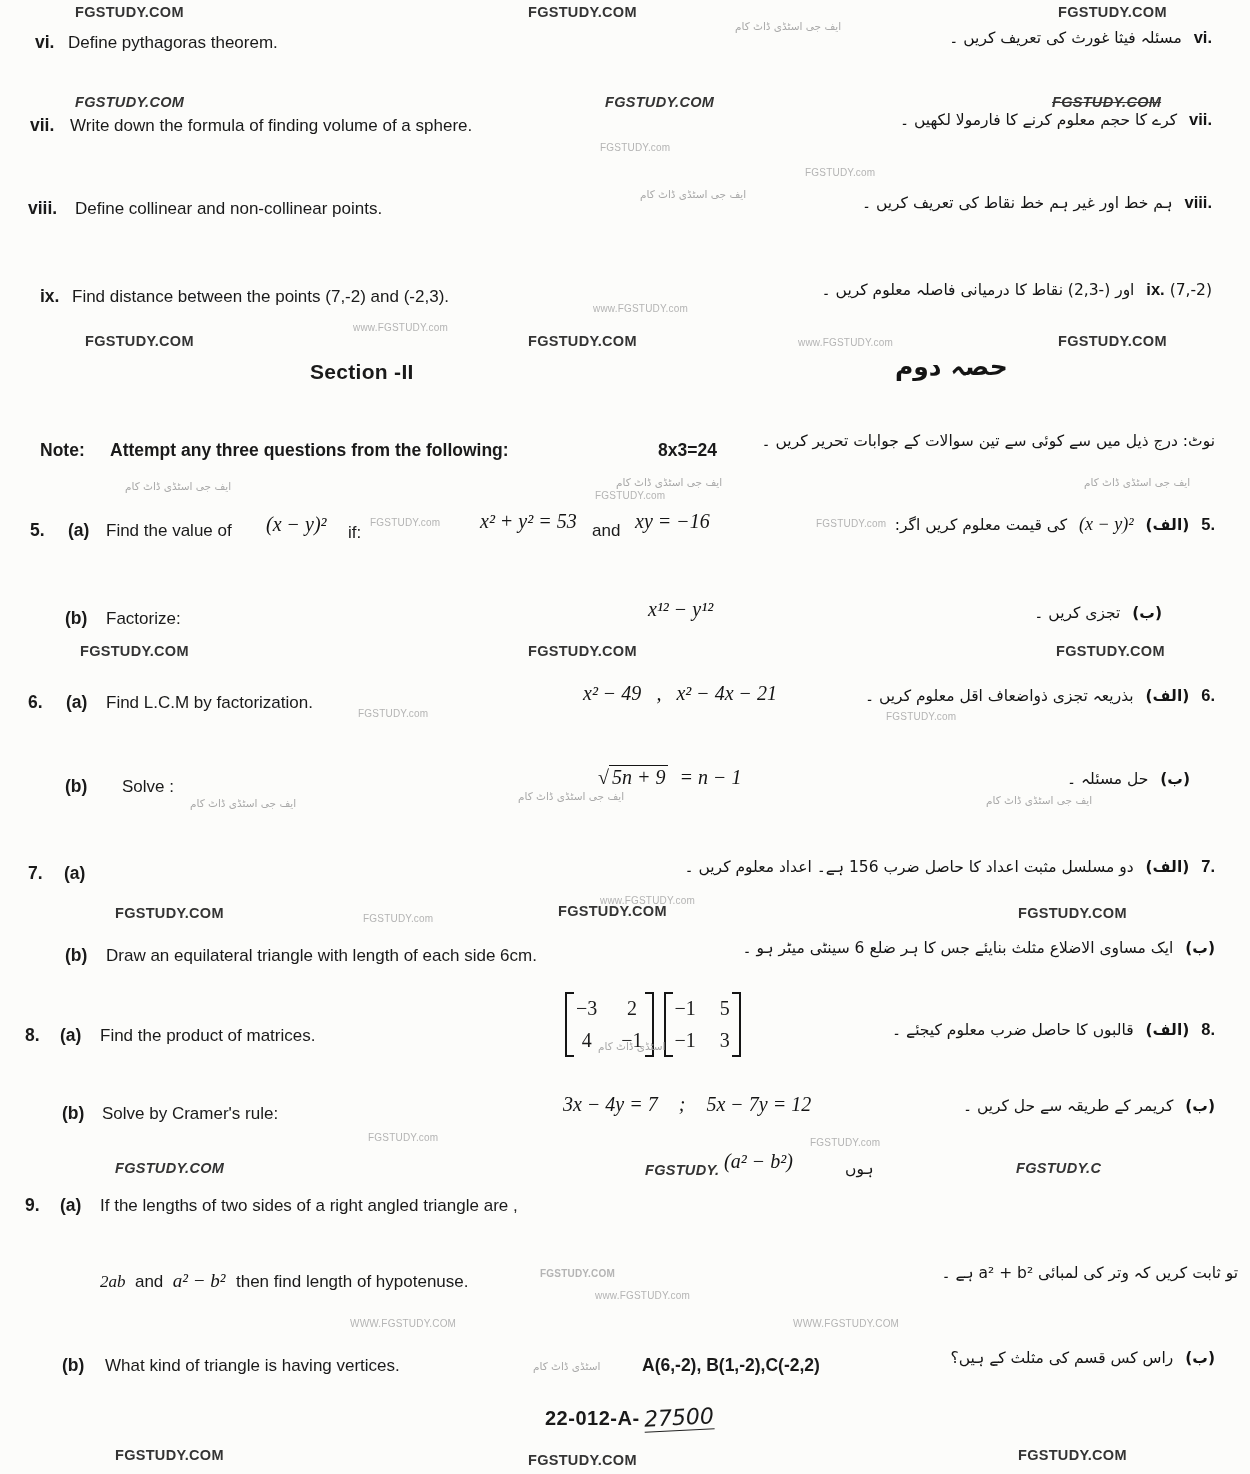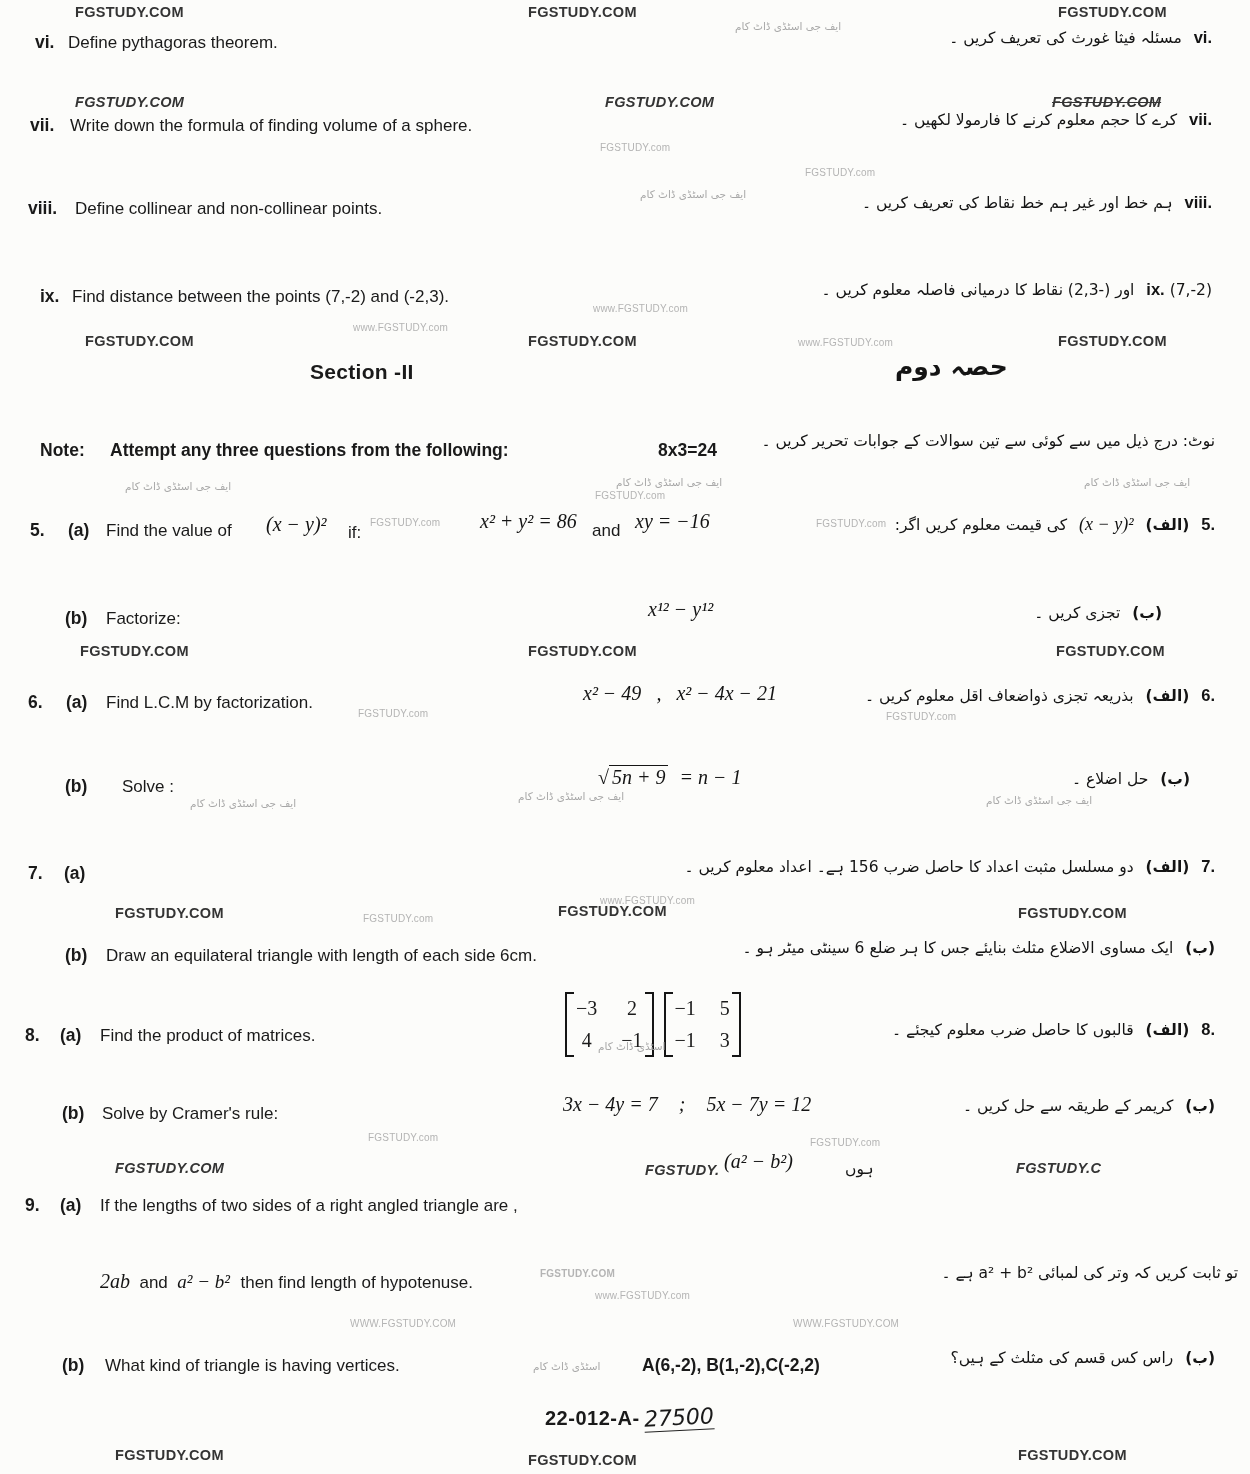--- a/index.html
+++ b/index.html
@@ -99,21 +99,21 @@
   <div class="abs wmu" style="left:616px;top:476px">ایف جی اسٹڈی ڈاٹ کام</div>
   <div class="abs wmu" style="left:1084px;top:476px">ایف جی اسٹڈی ڈاٹ کام</div>
   <div class="abs wmg" style="left:595px;top:490px">FGSTUDY.com</div>
 
   <div class="abs num" style="left:30px;top:520px">5.</div>
   <div class="abs num" style="left:68px;top:520px">(a)</div>
   <div class="abs en" style="left:106px;top:521px">Find the value of</div>
   <div class="abs math" style="left:266px;top:513px">(x − y)²</div>
   <div class="abs en" style="left:348px;top:523px">if:</div>
   <div class="abs wmg" style="left:370px;top:517px">FGSTUDY.com</div>
-  <div class="abs math" style="left:480px;top:510px">x² + y² = 86</div>
+  <div class="abs math" style="left:480px;top:510px">x² + y² = 53</div>
   <div class="abs en" style="left:592px;top:521px">and</div>
   <div class="abs math" style="left:635px;top:510px">xy = −16</div>
   <div class="abs wmg" style="left:816px;top:518px">FGSTUDY.com</div>
   <div class="abs ur" style="right:35px;top:514px">
     <span class="urnum">5.</span>
     <span class="urlabel">(الف)</span>
     <span class="math" style="direction:ltr;unicode-bidi:embed;font-size:18px">(x − y)²</span>
     <span>کی قیمت معلوم کریں اگر:</span>
   </div>
 
@@ -148,21 +148,21 @@
   <div class="abs num" style="left:65px;top:776px">(b)</div>
   <div class="abs en" style="left:122px;top:777px">Solve :</div>
   <div class="abs wmu" style="left:190px;top:797px">ایف جی اسٹڈی ڈاٹ کام</div>
   <div class="abs math" style="left:598px;top:766px">
     <span>√</span><span class="rad">5n + 9</span>
     <span style="margin-left:6px">= n − 1</span>
   </div>
   <div class="abs wmu" style="left:518px;top:790px">ایف جی اسٹڈی ڈاٹ کام</div>
   <div class="abs ur" style="right:60px;top:770px">
     <span class="urlabel">(ب)</span>
-    <span>حل اضلاع ۔</span>
+    <span>حل مسئلہ ۔</span>
   </div>
   <div class="abs wmu" style="left:986px;top:794px">ایف جی اسٹڈی ڈاٹ کام</div>
 
   <div class="abs num" style="left:28px;top:863px">7.</div>
   <div class="abs num" style="left:64px;top:863px">(a)</div>
   <div class="abs ur" style="right:35px;top:857px">
     <span class="urnum">7.</span>
     <span class="urlabel">(الف)</span>
     <span>دو مسلسل مثبت اعداد کا حاصل ضرب 156 ہے۔ اعداد معلوم کریں ۔</span>
   </div>
@@ -228,21 +228,21 @@
   <div class="abs ur" style="left:838px;top:1160px">
     <span>ہوں</span>
   </div>
   <div class="abs wm wm-it" style="left:1016px;top:1160px">FGSTUDY.C</div>
 
   <div class="abs num" style="left:25px;top:1195px">9.</div>
   <div class="abs num" style="left:60px;top:1195px">(a)</div>
   <div class="abs en" style="left:100px;top:1196px">If the lengths of two sides of a right angled triangle are ,</div>
 
   <div class="abs" style="left:100px;top:1270px">
-    <span class="math" style="font-size:20px">2ab</span>
+    <span class="math" style="font-size:17px">2ab</span>
     <span class="en" style="margin:0 5px">and</span>
     <span class="math" style="font-size:19px">a² − b²</span>
     <span class="en" style="margin-left:6px">then find length of hypotenuse.</span>
   </div>
   <div class="abs wmg" style="left:540px;top:1268px;font-weight:700">FGSTUDY.COM</div>
   <div class="abs wmg" style="left:595px;top:1290px">www.FGSTUDY.com</div>
   <div class="abs ur" style="right:12px;top:1264px">
     <span>تو ثابت کریں کہ وتر کی لمبائی a² + b² ہے ۔</span>
   </div>
   <div class="abs wmg" style="left:350px;top:1318px">WWW.FGSTUDY.COM</div>

